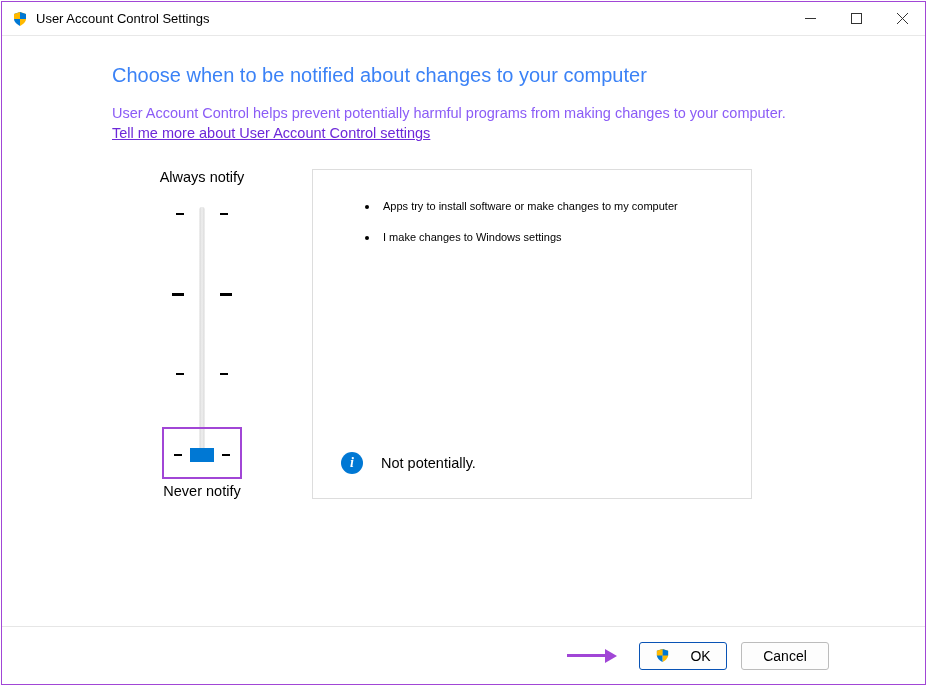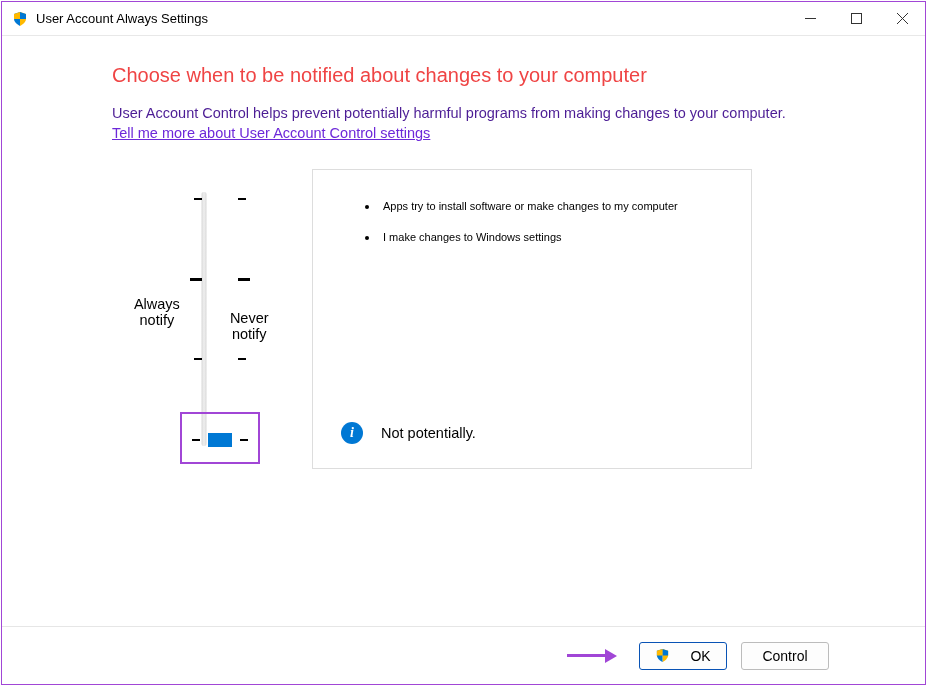--- a/index.html
+++ b/index.html
@@ -61,49 +61,49 @@
       stroke-width: 1;
       fill: none;
     }
     
     .content {
       flex: 1;
       padding: 28px 100px 10px 110px;
       overflow: hidden;
     }
     .headline {
-      color: #ef4444;
+      color: #3b82f6;
       font-size: 20px;
       font-weight: 400;
       margin-bottom: 18px;
     }
     .description {
       font-size: 14.5px;
-      color: #4c1d95;
+      color: #8b5cf6;
       margin-bottom: 4px;
     }
     .learn-more {
       color: #6d28d9;
       font-size: 14.5px;
       text-decoration: underline;
       cursor: pointer;
       display: inline-block;
       margin-bottom: 28px;
     }
     
     .main-row {
       display: flex;
       gap: 40px;
       margin-left: 20px;
     }
     
     .slider-col {
       width: 140px;
       display: flex;
-      flex-direction: row;
+      flex-direction: column;
       align-items: center;
     }
     .slider-label-top, .slider-label-bottom {
       font-size: 14.5px;
       text-align: center;
     }
     .slider-label-top {
       margin-bottom: 14px;
     }
     .slider-label-bottom {
@@ -274,21 +274,21 @@
 
   <div class="titlebar">
     <span class="titlebar-icon">
       <svg viewBox="0 0 16 16" width="16" height="16">
         <path d="M8 1 L14 3 L14 8 C14 12 8 15 8 15 Z" fill="#ffb900"></path>
         <path d="M8 1 L2 3 L2 8 C2 12 8 15 8 15 Z" fill="#0078d4"></path>
         <path d="M8 1 L14 3 L14 8 L8 8 Z" fill="#0078d4"></path>
         <path d="M8 1 L2 3 L2 8 L8 8 Z" fill="#ffb900"></path>
       </svg>
     </span>
-    <span class="titlebar-title">User Account Always Settings</span>
+    <span class="titlebar-title">User Account Control Settings</span>
     <div class="win-controls">
       <button class="win-btn">
         <svg width="11" height="11">
             <line x1="0" y1="5.5" x2="11" y2="5.5"></line>
           </svg>
       </button>
       <button class="win-btn">
         <svg width="11" height="11">
             <rect x="0.5" y="0.5" width="10" height="10"></rect>
           </svg>
@@ -364,17 +364,17 @@
         <svg viewBox="0 0 16 16" width="15" height="15">
           <path d="M8 1 L14 3 L14 8 C14 12 8 15 8 15 Z" fill="#ffb900"></path>
           <path d="M8 1 L2 3 L2 8 C2 12 8 15 8 15 Z" fill="#0078d4"></path>
           <path d="M8 1 L14 3 L14 8 L8 8 Z" fill="#0078d4"></path>
           <path d="M8 1 L2 3 L2 8 L8 8 Z" fill="#ffb900"></path>
         </svg>
       </span>
       <span>OK</span>
     </button>
     <button class="btn">
-      <span>Control</span>
+      <span>Cancel</span>
     </button>
   </div>
 
 </div>
 
 </body></html>

